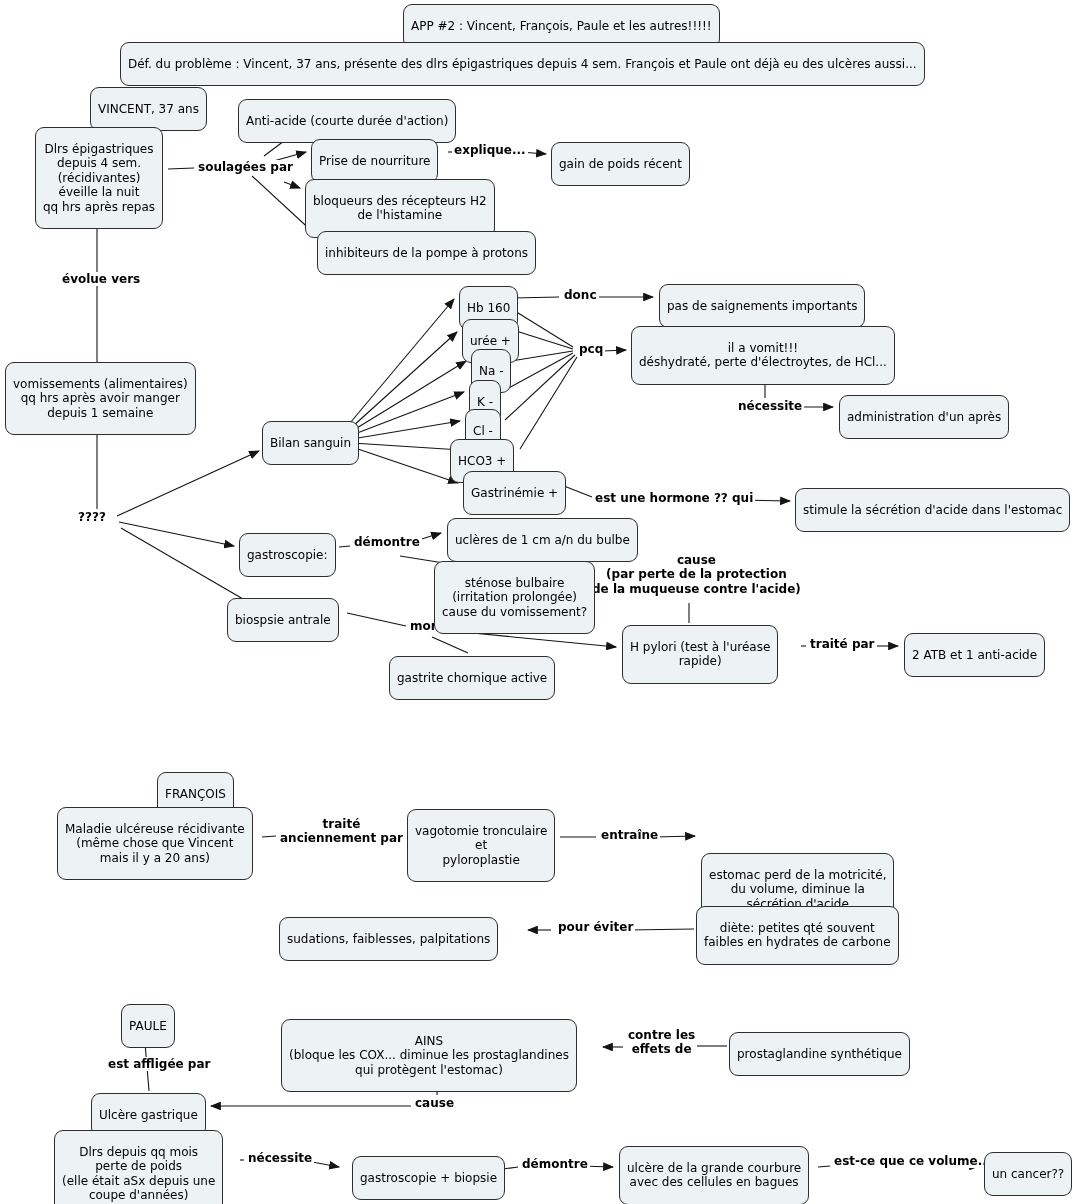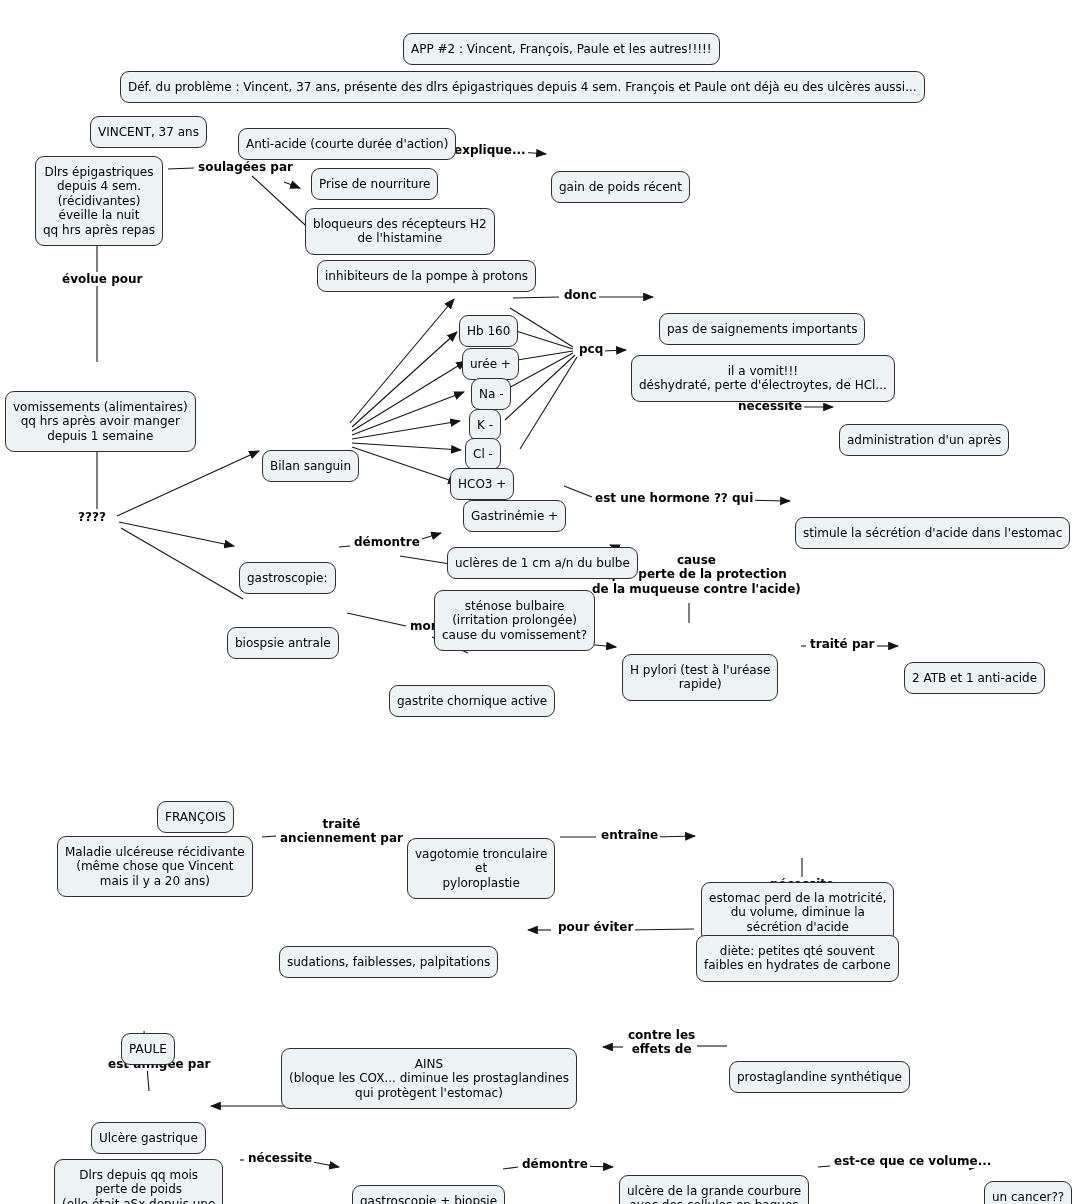--- a/index.html
+++ b/index.html
@@ -4,22 +4,22 @@
 <style>
   :root { --node-fill:#edf2f4; --node-border:#2e2e2e; --line:#141414; }
   html,body { margin:0; padding:0; }
   body {
     width:1079px; height:1204px; position:relative; background:#ffffff;
     font-family:"DejaVu Sans","Liberation Sans",sans-serif; overflow:hidden;
   }
   .node {
     position:absolute; background:var(--node-fill);
     border:1.4px solid var(--node-border); border-radius:9px;
-    padding:8px 7px; font-size:12px; line-height:1.2; text-align:center;
-    white-space:pre-line; color:#000; z-index:3; box-sizing:border-box;margin-top:29px;
+    padding:14px 7px; font-size:12px; line-height:1.2; text-align:center;
+    white-space:pre-line; color:#000; z-index:3; box-sizing:border-box;
   }
   .lbl {
     position:absolute; background:#ffffff; padding:0 2px;
     font-size:12px; line-height:1.2; text-align:center;
     white-space:pre-line; color:#000; z-index:2;font-weight:bold;
   }
   svg.wires { position:absolute; left:0; top:0; z-index:1; }
   svg.wires line { stroke:var(--line); stroke-width:1.1; }
   svg.wires .arrhead { fill:var(--line); }
 </style>
@@ -172,21 +172,21 @@
 perte de poids
 (elle était aSx depuis une
 coupe d'années)</div>
 <div class="node" style="left:352px;top:1156px">gastroscopie + biopsie</div>
 <div class="node" style="left:619px;top:1146px">ulcère de la grande courbure
 avec des cellules en bagues</div>
 <div class="node" style="left:984px;top:1152px">un cancer??</div>
 
 <div class="lbl" style="left:196px;top:160px">soulagées par</div>
 <div class="lbl" style="left:452px;top:143px">explique...</div>
-<div class="lbl" style="left:60px;top:272px">évolue pour</div>
+<div class="lbl" style="left:60px;top:272px">évolue vers</div>
 <div class="lbl" style="left:76px;top:510px">????</div>
 <div class="lbl" style="left:562px;top:288px">donc</div>
 <div class="lbl" style="left:577px;top:342px">pcq</div>
 <div class="lbl" style="left:736px;top:399px">nécessite</div>
 <div class="lbl" style="left:593px;top:491px">est une hormone ?? qui</div>
 <div class="lbl" style="left:352px;top:535px">démontre</div>
 <div class="lbl" style="left:590px;top:553px">cause
 (par perte de la protection
 de la muqueuse contre l'acide)</div>
 <div class="lbl" style="left:408px;top:619px">montre</div>

